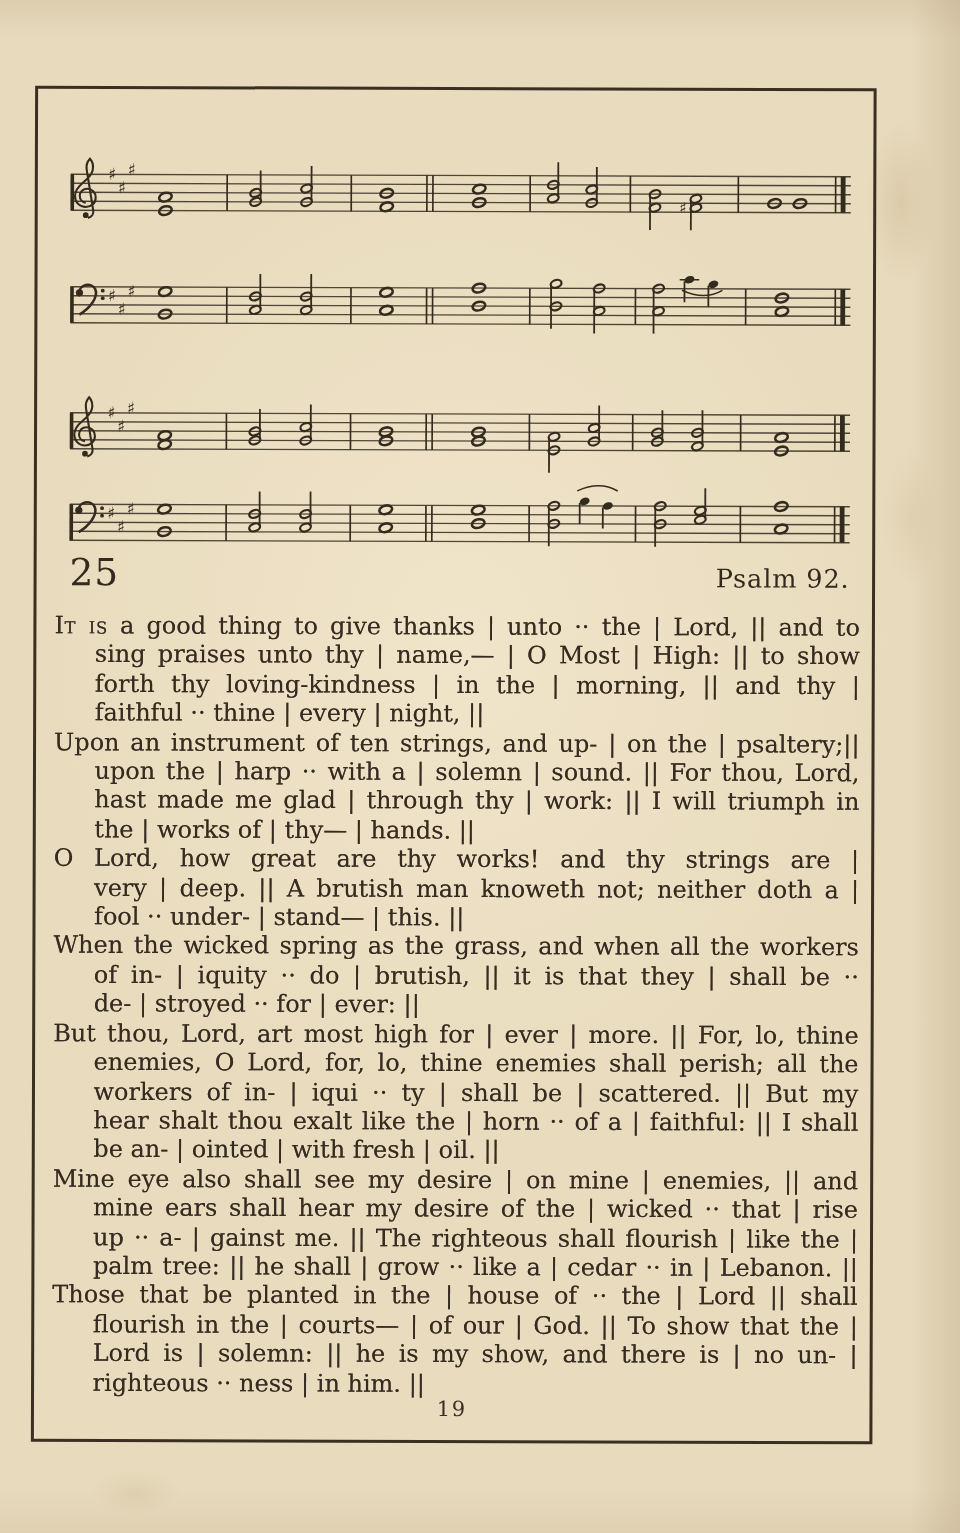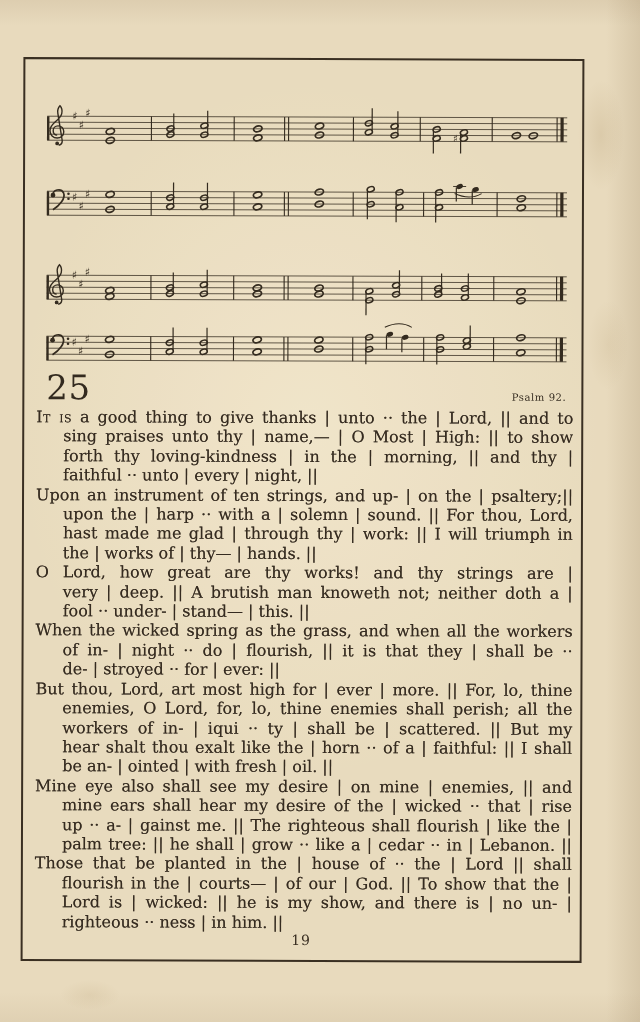--- a/index.html
+++ b/index.html
@@ -27,22 +27,22 @@
     border:2px solid #3a2f22;
     transform:rotate(0.18deg);
     background:rgba(240,228,200,0.12);
   }
   .staff{position:absolute;left:20px;}
   .heading{
     position:absolute;left:22px;top:308px;width:520px;
     display:flex;justify-content:space-between;align-items:baseline;
     color:#332a1f;
   }
-  .hymn-no{font-size:34px;letter-spacing:0.5px;}
-  .psalm-ref{font-size:10px;letter-spacing:0.6px;}
+  .hymn-no{font-size:25px;letter-spacing:0.5px;}
+  .psalm-ref{font-size:17px;letter-spacing:0.6px;}
   .text{
     position:absolute;left:12px;top:348px;width:537px;
     font-size:16px;line-height:19.4px;color:#352b20;
     text-shadow:0 0 0.35px rgba(53,43,32,0.65);
   }
   .tl{white-space:nowrap;}
   .tl.ind{padding-left:27px;}
   .tl.j{white-space:normal;text-align:justify;text-align-last:justify;}
   .it{}
   .sc{font-variant:small-caps;letter-spacing:0.4px;}
@@ -63,55 +63,55 @@
 
     <div class="heading">
       <span class="hymn-no">25</span>
       <span class="psalm-ref">Psalm 92.</span>
     </div>
     <div class="text" id="verses">
         <div>
           <div class="tl j"><span class="sc">It is</span><span> a good thing to give thanks | unto ·· the | Lord, || and to</span></div>
           <div class="tl ind j"><span>sing praises unto thy | name,— | O Most | High: || to show</span></div>
           <div class="tl ind j"><span>forth thy loving-kindness | in the | morning, || and thy |</span></div>
-          <div class="tl ind"><span>faithful ·· unto | every | night, ||</span></div>
+          <div class="tl ind"><span>faithful ·· thine | every | night, ||</span></div>
         </div>
         <div>
           <div class="tl j"><span>Upon an instrument of ten strings, and up- | on the | psaltery;||</span></div>
           <div class="tl ind j"><span>upon the | harp ·· with a | solemn | sound. || For thou, Lord,</span></div>
           <div class="tl ind j"><span>hast made me glad | through thy | work: || I will triumph in</span></div>
           <div class="tl ind"><span>the | works of | thy— | hands. ||</span></div>
         </div>
         <div>
           <div class="tl j"><span>O Lord, how great are thy works! </span><span class="it">and</span><span> thy strings are |</span></div>
           <div class="tl ind j"><span>very | deep. || A brutish man knoweth not; neither doth a |</span></div>
           <div class="tl ind"><span>fool ·· under- | stand— | this. ||</span></div>
         </div>
         <div>
           <div class="tl j"><span>When the wicked spring as the grass, and when all the workers</span></div>
-          <div class="tl ind j"><span>of in- | night ·· do | flourish, || </span><span class="it">it is</span><span> that they | shall be ··</span></div>
+          <div class="tl ind j"><span>of in- | iquity ·· do | brutish, || </span><span class="it">it is</span><span> that they | shall be ··</span></div>
           <div class="tl ind"><span>de- | stroyed ·· for | ever: ||</span></div>
         </div>
         <div>
           <div class="tl j"><span>But thou, Lord, </span><span class="it">art most</span><span> high for | ever | more. || For, lo, thine</span></div>
           <div class="tl ind j"><span>enemies, O Lord, for, lo, thine enemies shall perish; all the</span></div>
           <div class="tl ind j"><span>workers of in- | iqui ·· ty | shall be | scattered. || But my</span></div>
           <div class="tl ind j"><span>hear shalt thou exalt like </span><span class="it">the</span><span> | </span><span class="it">horn</span><span> ·· </span><span class="it">of</span><span> a | faithful: || I shall</span></div>
           <div class="tl ind"><span>be an- | ointed | with fresh | oil. ||</span></div>
         </div>
         <div>
           <div class="tl j"><span>Mine eye also shall see </span><span class="it">my desire</span><span> | on mine | enemies, || </span><span class="it">and</span></div>
           <div class="tl ind j"><span>mine ears shall hear </span><span class="it">my desire</span><span> of the | wicked ·· that | rise</span></div>
           <div class="tl ind j"><span>up ·· a- | gainst me. || The righteous shall flourish | like the |</span></div>
           <div class="tl ind j"><span>palm tree: || he shall | grow ·· like a | cedar ·· in | Lebanon. ||</span></div>
         </div>
         <div>
           <div class="tl j"><span>Those that be planted in the | house of ·· the | Lord || shall</span></div>
           <div class="tl ind j"><span>flourish in the | courts— | of our | God. || To show that the |</span></div>
-          <div class="tl ind j"><span>Lord </span><span class="it">is</span><span> | wicked: || </span><span class="it">he is</span><span> my show, and </span><span class="it">there is</span><span> | no un- |</span></div>
+          <div class="tl ind j"><span>Lord </span><span class="it">is</span><span> | solemn: || </span><span class="it">he is</span><span> my show, and </span><span class="it">there is</span><span> | no un- |</span></div>
           <div class="tl ind"><span>righteous ·· ness | in him. ||</span></div>
         </div>
       </div>
     <div class="pageno">19</div>
   <svg width="524" height="58" class="staff" style="top: 41px;">
         <line x1="2" y1="16" x2="522" y2="16" stroke="#342b1f" stroke-width="0.9" opacity="0.85"></line>
         <line x1="2" y1="22" x2="522" y2="22" stroke="#342b1f" stroke-width="0.9" opacity="0.85"></line>
         <line x1="2" y1="28" x2="522" y2="28" stroke="#342b1f" stroke-width="0.9" opacity="0.85"></line>
         <line x1="2" y1="34" x2="522" y2="34" stroke="#342b1f" stroke-width="0.9" opacity="0.85"></line>
         <line x1="2" y1="40" x2="522" y2="40" stroke="#342b1f" stroke-width="0.9" opacity="0.85"></line>

